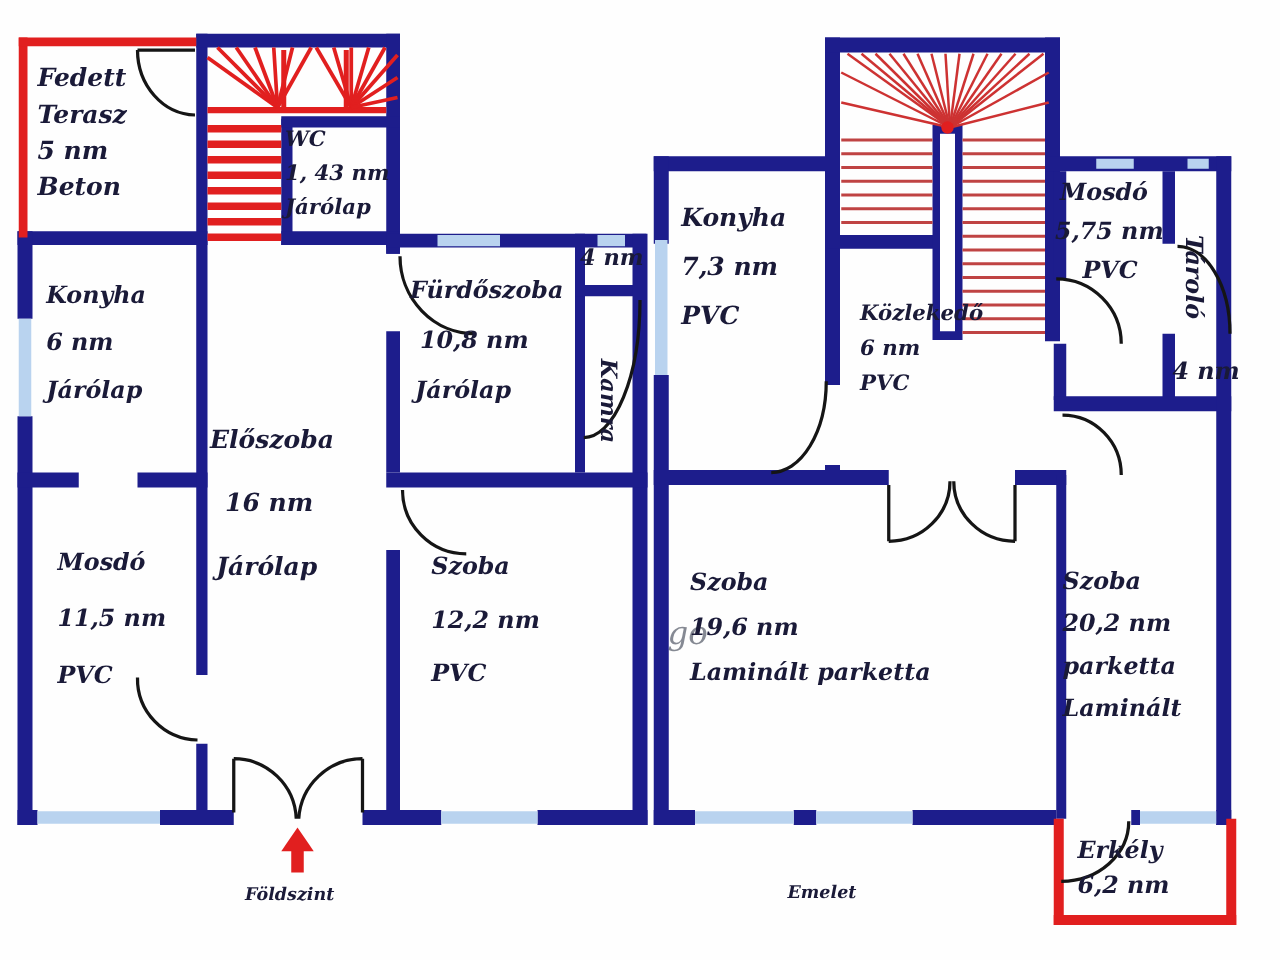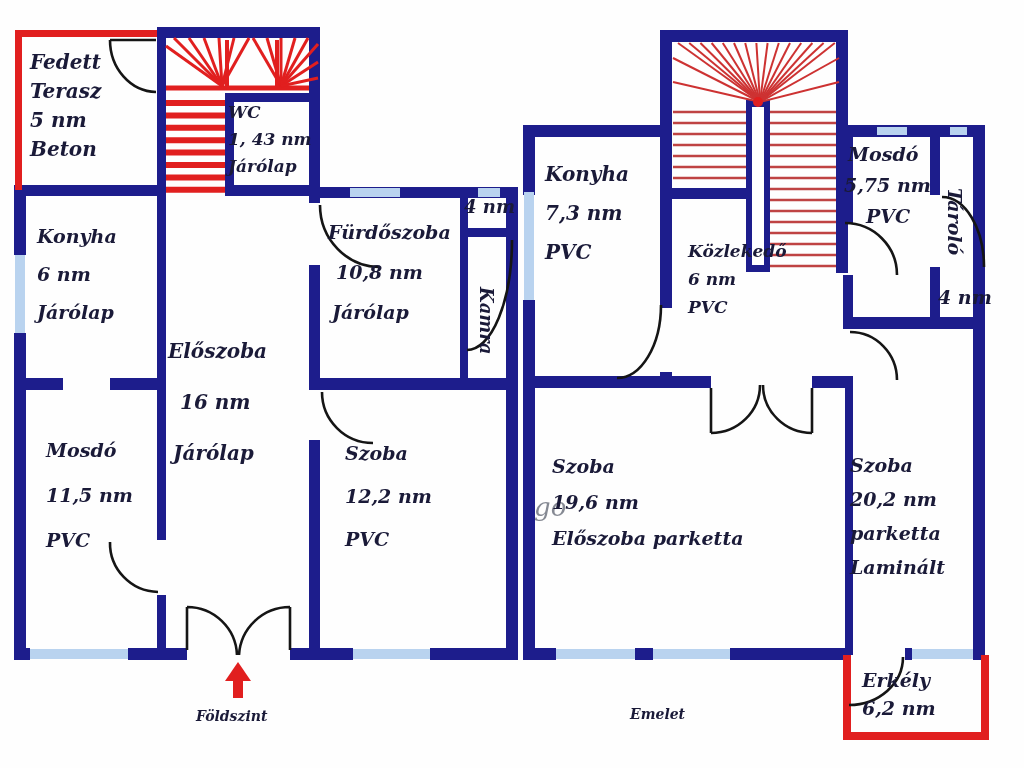--- a/index.html
+++ b/index.html
@@ -294,21 +294,21 @@
   <div class="lbl rot" style="left:966px;top:188px">
     <div>Tároló</div>
   </div>
   <div class="lbl" style="left:938px;top:286px">
     <div>4 nm</div>
   </div>
 
   <div class="lbl ctr" style="left:552px;top:448px;width:200px;line-height:36px">
     <div>Szoba</div>
     <div>19,6 nm</div>
-    <div>Előszoba parketta</div>
+    <div>Laminált parketta</div>
   </div>
 
   <div class="lbl ctr" style="left:850px;top:448px;width:112px;line-height:34px">
     <div>Szoba</div>
     <div>20,2 nm</div>
     <div>parketta</div>
     <div>Laminált</div>
   </div>
 
   <div class="lbl ctr" style="left:862px;top:666px;width:95px;line-height:28px">

